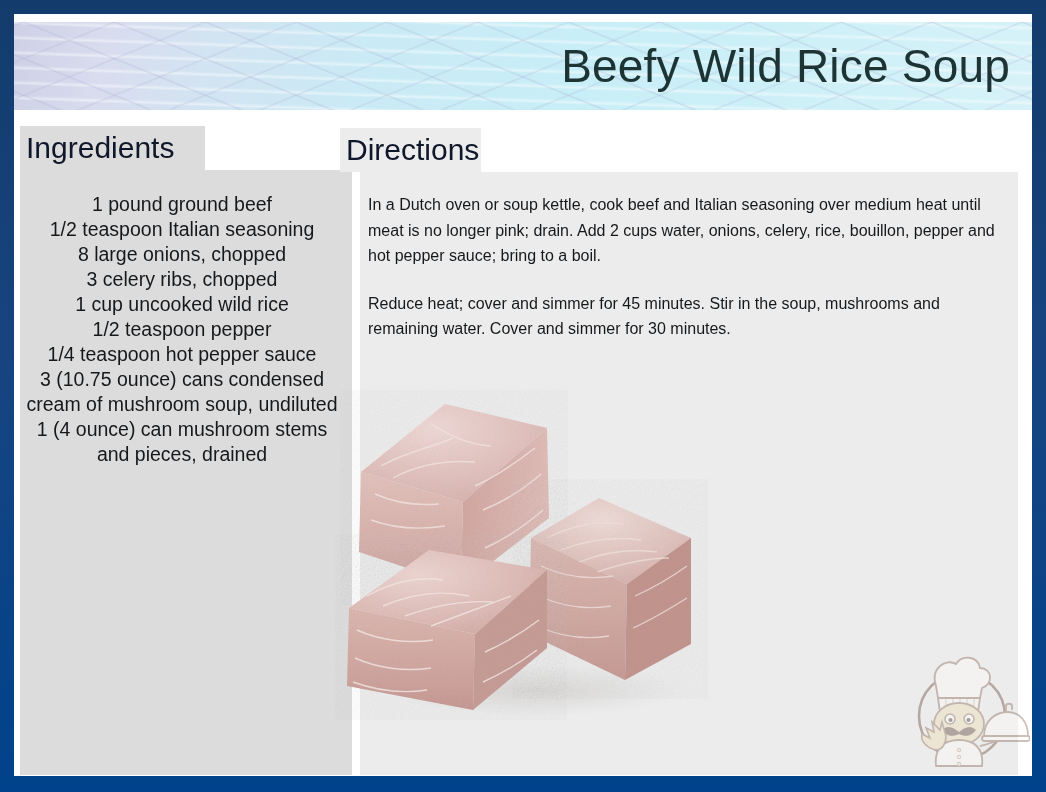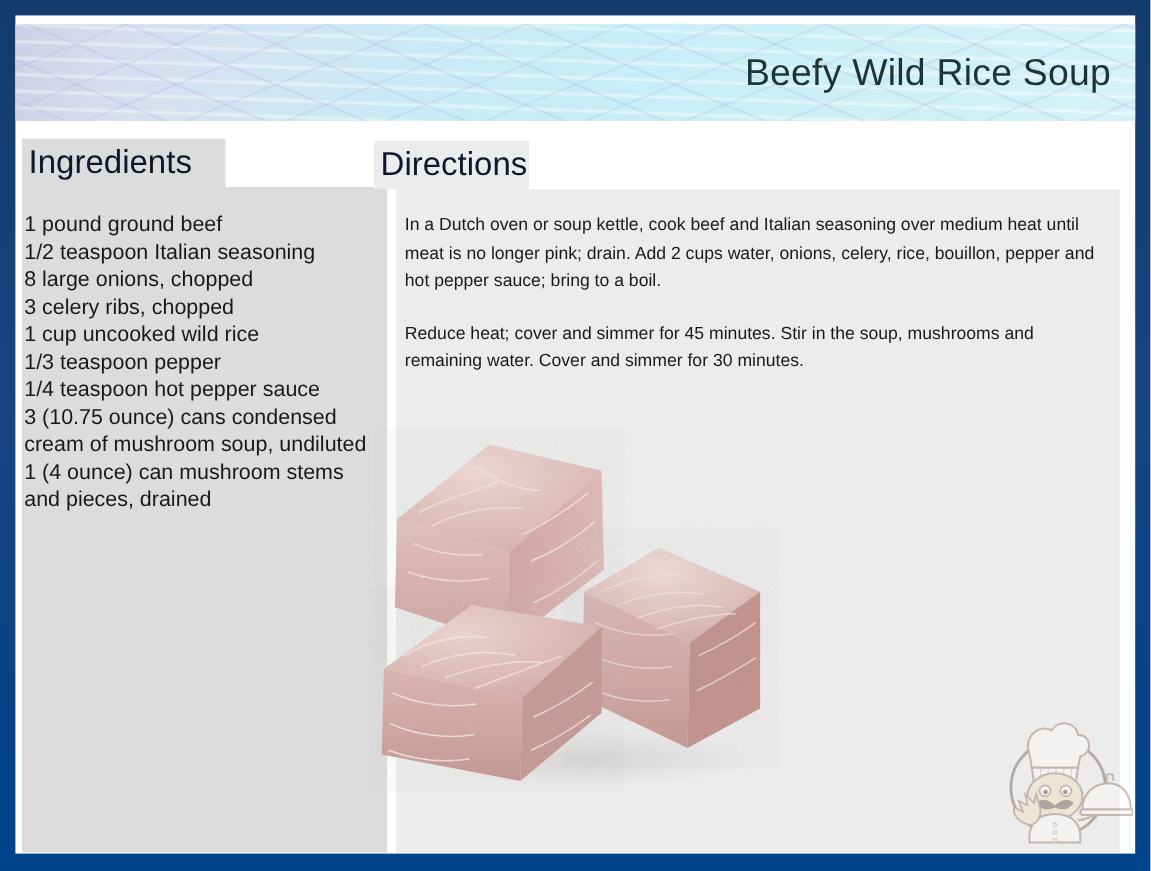--- a/index.html
+++ b/index.html
@@ -64,21 +64,21 @@
         #c8eef7 55%,
         #cdf0f7 75%,
         #d6f2f8 100%);
     overflow: hidden;
   }
   #banner-title {
     position: absolute;
     right: 22px;
     top: 50%;
     transform: translateY(-50%);
-    font-size: 34px;
+    font-size: 46px;
     line-height: 1;
     color: #1d3334;
     letter-spacing: 0.2px;
     white-space: nowrap;
   }
 
   
   .tab {
     position: absolute;
     background: #dcdcdc;
@@ -125,20 +125,21 @@
     overflow: hidden;
   }
 
   #ingredients-list {
     margin: 0;
     padding: 0;
     list-style: none;
     font-size: 19.5px;
     line-height: 25px;
     color: #16191c;
+    text-align: center;
   }
   #ingredients-list li { margin: 0; }
 
   .direction-para {
     margin: 0 0 22px 0;
     font-size: 16px;
     line-height: 25.5px;
     color: #16191c;
   }
 
@@ -174,21 +175,21 @@
   </div>
 
   <div class="tab" id="tab-ingredients">Ingredients</div>
   <div id="panel-ingredients">
     <ul id="ingredients-list">
       <li>1 pound ground beef</li>
       <li>1/2 teaspoon Italian seasoning</li>
       <li>8 large onions, chopped</li>
       <li>3 celery ribs, chopped</li>
       <li>1 cup uncooked wild rice</li>
-      <li>1/3 teaspoon pepper</li>
+      <li>1/2 teaspoon pepper</li>
       <li>1/4 teaspoon hot pepper sauce</li>
       <li>3 (10.75 ounce) cans condensed cream of mushroom soup, undiluted</li>
       <li>1 (4 ounce) can mushroom stems and pieces, drained</li>
     </ul>
   </div>
 
   <div class="tab" id="tab-directions">Directions</div>
   <div id="panel-directions">
     <p class="direction-para">In a Dutch oven or soup kettle, cook beef and Italian seasoning over medium heat until meat is no longer pink; drain. Add 2 cups water, onions, celery, rice, bouillon, pepper and hot pepper sauce; bring to a boil.</p>
     <p class="direction-para">Reduce heat; cover and simmer for 45 minutes. Stir in the soup, mushrooms and remaining water. Cover and simmer for 30 minutes.</p>

